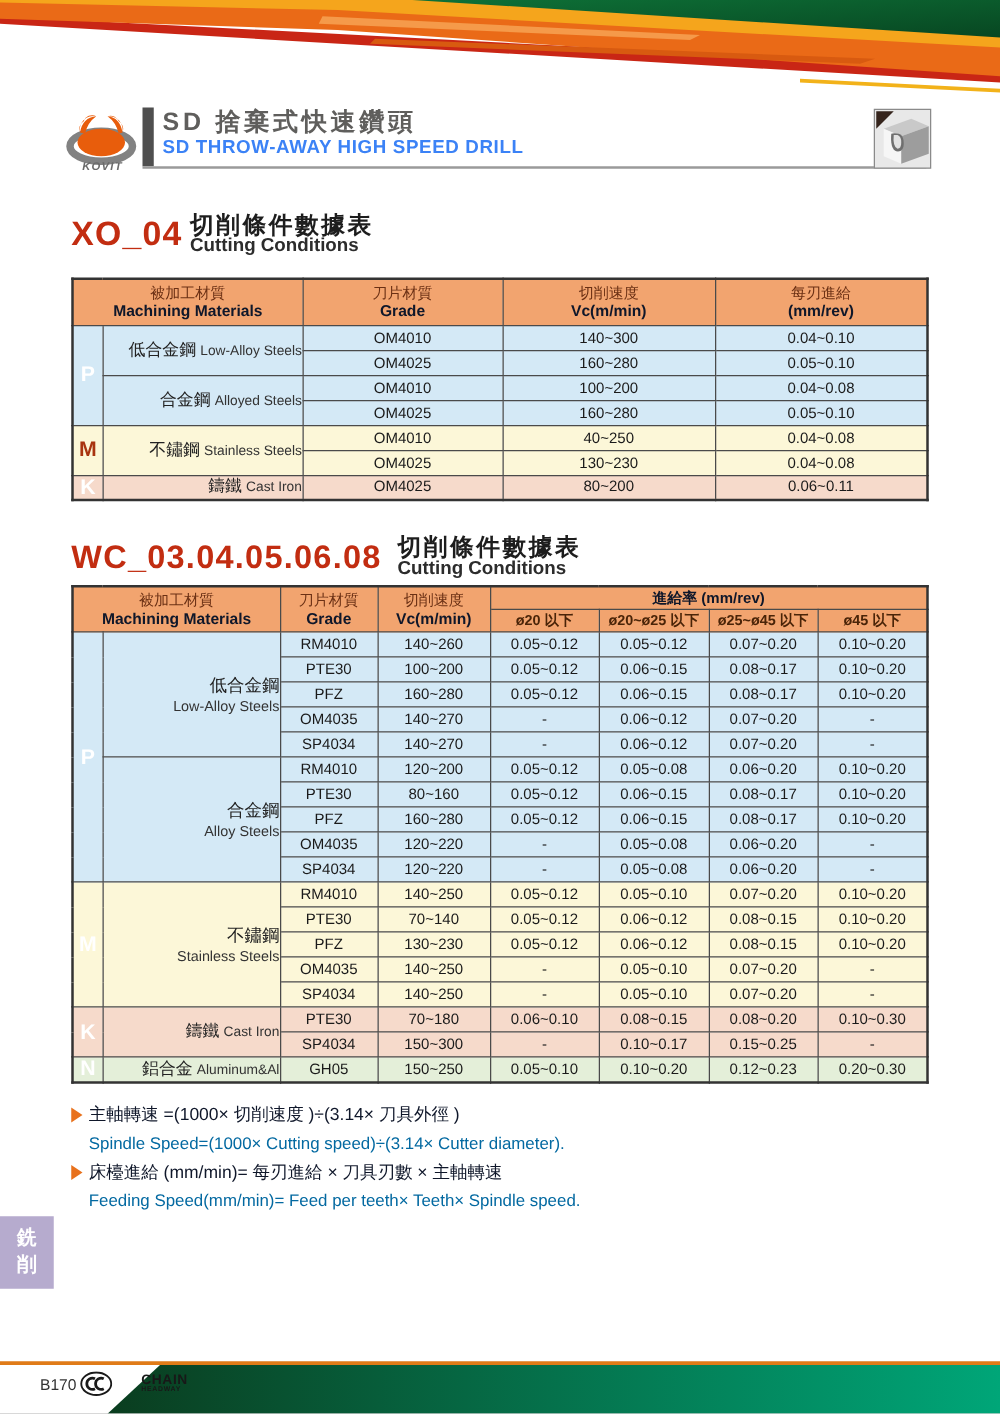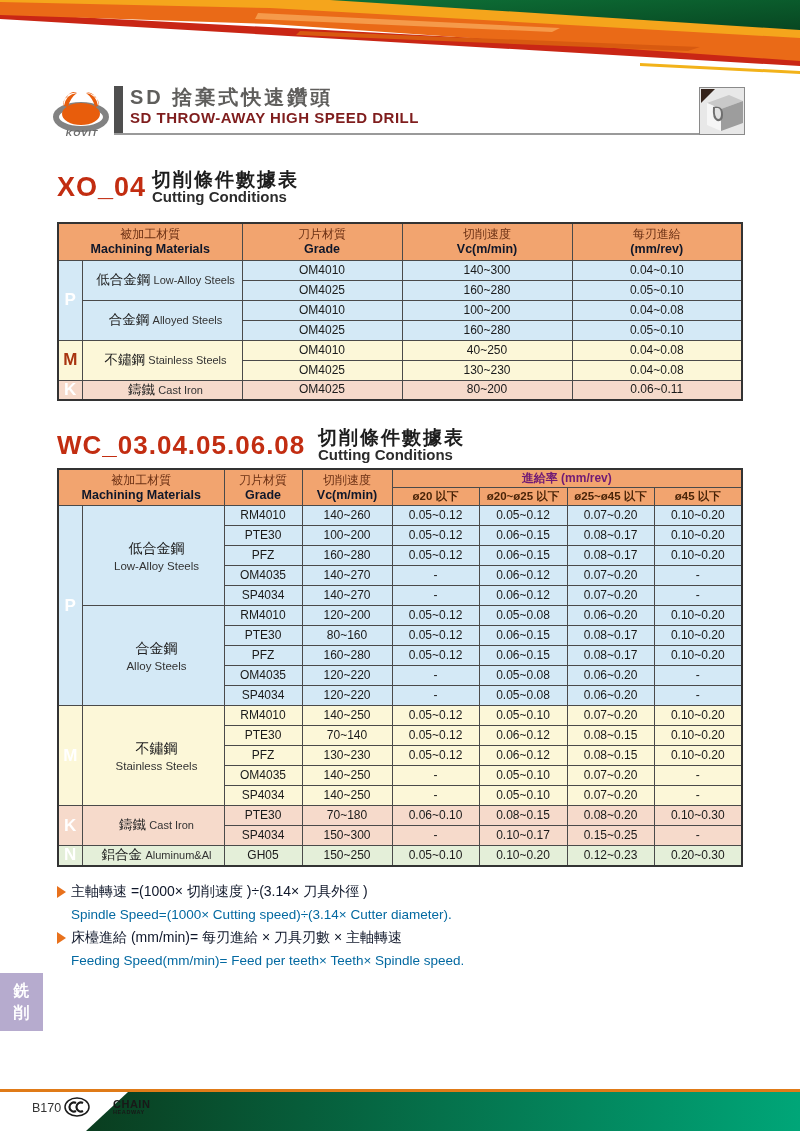--- a/index.html
+++ b/index.html
@@ -6,21 +6,21 @@
   body { background:#888; font-family:"Liberation Sans", sans-serif; }
   .page { position:relative; width:800px; height:1131px; background:#ffffff; margin:0 auto; overflow:hidden; }
 
   
   .banner { position:absolute; top:0; left:0; width:800px; height:76px; }
 
   
   .logo { position:absolute; top:84px; left:50px; width:64px; height:54px; }
   .vbar { position:absolute; top:86px; left:114px; width:9px; height:47px; background:#4f4f4f; }
   .title-zh { position:absolute; top:84px; left:130px; font-size:20px; font-weight:bold; color:#5f5e5c; letter-spacing:3px; }
-  .title-en { position:absolute; top:109px; left:130px; font-size:15px; font-weight:bold; color:#7f1d1d; letter-spacing:0.5px; }
+  .title-en { position:absolute; top:109px; left:130px; font-size:15px; font-weight:bold; color:#3b82f6; letter-spacing:0.5px; }
   .title-rule { position:absolute; top:133px; left:114px; width:627px; height:2px; background:#9a9a9a; }
   .drill-icon { position:absolute; top:87px; left:699px; width:46px; height:48px; }
 
   
   .sec-code { position:absolute; font-weight:bold; color:#c22d11; letter-spacing:1px; }
   .xo-code { top:172px; left:57px; font-size:27px; }
   .wc-code { top:430px; left:57px; font-size:26px; }
   .sec-sub-zh { position:absolute; font-size:19px; font-weight:bold; color:#1d1d1d; letter-spacing:2px; }
   .sec-sub-en { position:absolute; font-size:15px; font-weight:bold; color:#2c2c2c; }
   .xo-sub-zh { top:167px; left:152px; }
@@ -34,29 +34,29 @@
   .wc-table { top:468px; width:684px; }
   td, th { border:1px solid #4a4a4a; text-align:center; vertical-align:middle; font-size:12px; color:#1a1a1a; padding:0; }
   table { border:2px solid #333; }
   thead th { background:#f2a46f; }
   .hzh { display:block; font-size:12px; font-weight:normal; color:#6b3014; line-height:1.25; }
   .hen { display:block; font-size:12.5px; font-weight:bold; color:#0f172a; line-height:1.2; }
   .xo-table thead th { height:37px; }
   .wc-table thead .gr1 th { height:17px; }
   .wc-table thead .gr2 th { height:18px; }
   .wc-table thead .dia { font-size:11.5px; font-weight:bold; color:#4a2408; }
-  .wc-table thead .feedgroup { font-size:12px; font-weight:bold; color:#701a75; }
+  .wc-table thead .feedgroup { font-size:12px; font-weight:bold; color:#0f172a; }
   tbody td { height:20px; line-height:1.05; }
   .letter { font-size:17px; font-weight:bold; color:#ffffff; }
   .lp { background:#15339a; }
   .lm { background:#ffe60a; }
   .lk { background:#da0a1e; }
   .ln { background:#1ea83c; }
   .lm-dark { color:#a83410; }
-  .mat { text-align:center; padding-left:7px; }
+  .mat { text-align:right; padding-left:7px; }
   .mat .mzh { font-size:13.5px; color:#222; }
   .mat .men { font-size:11px; color:#333; }
   .mat2 .mzh { display:block; font-size:14px; color:#222; line-height:1.5; }
   .mat2 .men { display:block; font-size:11.5px; color:#333; line-height:1.3; }
   .row-p td { background:#d4e9f6; }
   .row-m td { background:#fcf7d8; }
   .row-k td { background:#f6dacb; }
   .row-n td { background:#e4efd9; }
 
   

